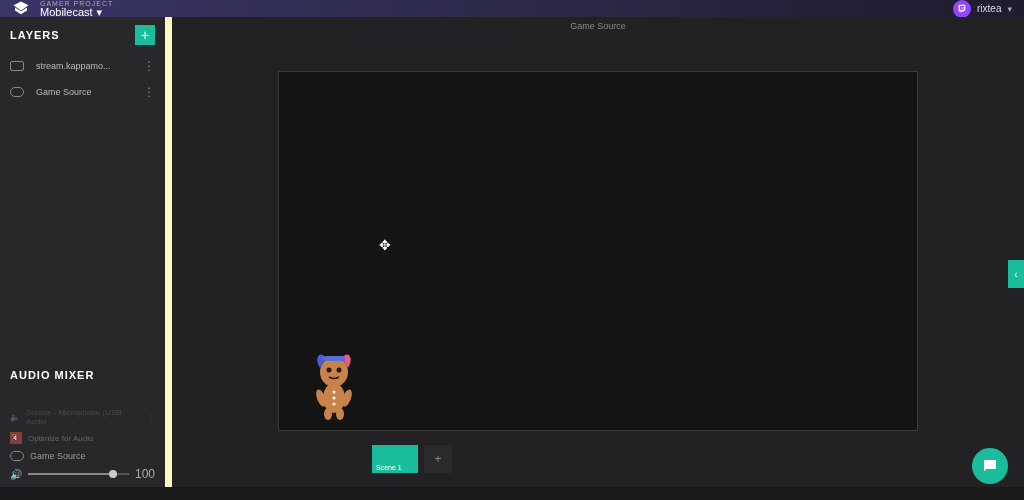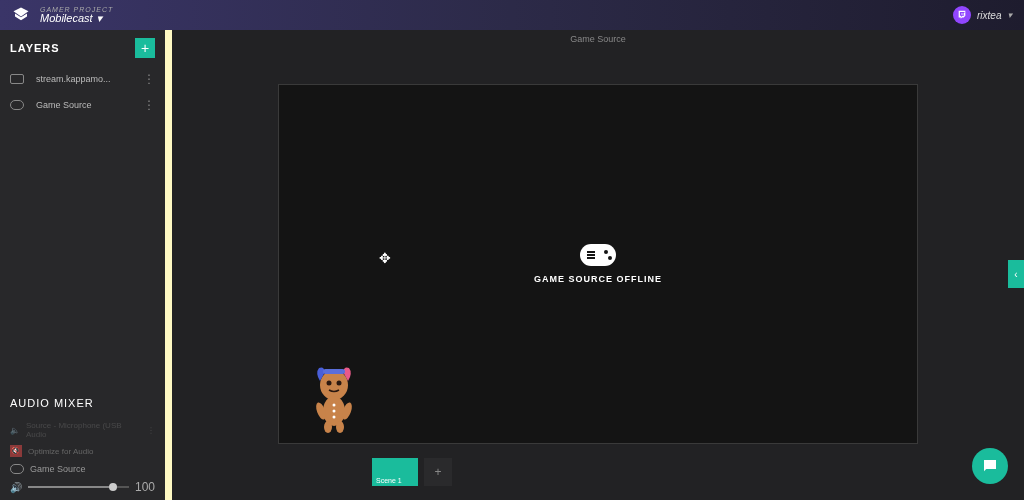--- a/index.html
+++ b/index.html
@@ -1,19 +1,19 @@
 <!DOCTYPE html>
 <html><head>
 <meta charset="utf-8">
 <style>
 * { margin: 0; padding: 0; box-sizing: border-box; font-family: Arial, sans-serif; }
 body { width: 1024px; height: 500px; background: #1a1a1c; color: #fff; overflow: hidden; position: relative; }
 
 
-.topbar { height: 30px; background: linear-gradient(90deg, #3a3568 0%, #2c2a48 50%, #1e1c2e 100%); display: flex; align-items: center; padding: 0 12px; position: relative; font-style: italic; }
+.topbar { height: 17px; background: linear-gradient(90deg, #3a3568 0%, #2c2a48 50%, #1e1c2e 100%); display: flex; align-items: center; padding: 0 12px; position: relative; }
 .logo { width: 18px; height: 18px; margin-right: 10px; }
 .project-info { display: flex; flex-direction: column; line-height: 1; }
 .project-label { font-size: 7px; color: #aaa; letter-spacing: 1px; }
 .project-name { font-size: 11px; color: #fff; display: flex; align-items: center; gap: 4px; }
 .user-area { margin-left: auto; display: flex; align-items: center; gap: 6px; }
 .twitch-icon { width: 18px; height: 18px; background: #9146ff; border-radius: 50%; display: flex; align-items: center; justify-content: center; }
 .username { font-size: 10px; color: #ddd; }
 
 
 .main { display: flex; height: calc(500px - 30px); }
@@ -23,21 +23,21 @@
 .section-header { display: flex; align-items: center; justify-content: space-between; padding: 8px 10px; }
 .section-title { font-size: 11px; font-weight: bold; letter-spacing: 1px; }
 .add-btn { width: 20px; height: 20px; background: #1abc9c; display: flex; align-items: center; justify-content: center; font-size: 14px; color: #fff; cursor: pointer; }
 .layer-item { display: flex; align-items: center; padding: 6px 10px; gap: 12px; font-size: 9px; color: #bbb; }
 .layer-icon { width: 14px; height: 10px; border: 1px solid #888; border-radius: 2px; flex-shrink: 0; }
 .layer-icon.game { border-radius: 5px; }
 .layer-label { flex: 1; white-space: nowrap; overflow: hidden; text-overflow: ellipsis; }
 .layer-menu { color: #888; font-size: 12px; cursor: pointer; }
 .sidebar-spacer { flex: 1; }
 .audio-section { padding: 8px 10px 0; }
-.audio-title { font-size: 11px; font-weight: normal; letter-spacing: 1px; margin-bottom: 9px; }
+.audio-title { font-size: 11px; font-weight: bold; letter-spacing: 1px; margin-bottom: 24px; }
 .audio-item { font-size: 8px; color: #777; padding: 3px 0; display: flex; align-items: center; gap: 6px; }
 .audio-item.muted { opacity: 0.4; }
 .mute-btn { width: 12px; height: 12px; background: #8b3a3a; display: flex; align-items: center; justify-content: center; font-size: 7px; }
 .audio-source { padding: 4px 10px; font-size: 9px; color: #999; display: flex; align-items: center; gap: 6px; }
 .volume-row { display: flex; align-items: center; padding: 2px 10px 6px; gap: 6px; }
 .volume-icon { font-size: 10px; color: #ccc; }
 .volume-slider { flex: 1; height: 2px; background: #555; position: relative; }
 .volume-fill { position: absolute; left: 0; top: 0; height: 100%; width: 80%; background: #888; }
 .volume-thumb { position: absolute; left: 80%; top: -3px; width: 8px; height: 8px; background: #ccc; border-radius: 50%; }
 .volume-val { font-size: 12px; color: #aaa; }
@@ -134,24 +134,20 @@
       </div>
       <span class="volume-val">100</span>
     </div>
   </div>
 
   <div class="content">
     <div class="canvas-label">Game Source</div>
     <div class="canvas-wrap">
       <div class="canvas">
         <span class="move-cursor">✥</span>
-        <div class="offline-msg">
-          <div class="gamepad-icon"></div>
-          <div class="offline-text">GAME SOURCE OFFLINE</div>
-        </div>
         <svg class="character" viewBox="0 0 50 70">
           <ellipse cx="25" cy="22" rx="14" ry="15" fill="#c8834a"></ellipse>
           <ellipse cx="25" cy="48" rx="11" ry="15" fill="#c8834a"></ellipse>
           <circle cx="20" cy="20" r="2.5" fill="#2a1810"></circle>
           <circle cx="30" cy="20" r="2.5" fill="#2a1810"></circle>
           <path d="M20 27 Q25 30 30 27" stroke="#2a1810" stroke-width="1.5" fill="none"></path>
           <path d="M11 18 Q6 10 10 5 Q15 3 16 9" fill="#4a5fd8"></path>
           <path d="M39 18 Q44 10 40 5 Q35 3 34 9" fill="#e85a8a"></path>
           <rect x="14" y="6" width="22" height="5" rx="2.5" fill="#5a6eda"></rect>
           <ellipse cx="12" cy="48" rx="4" ry="9" fill="#c8834a" transform="rotate(-20 12 48)"></ellipse>

